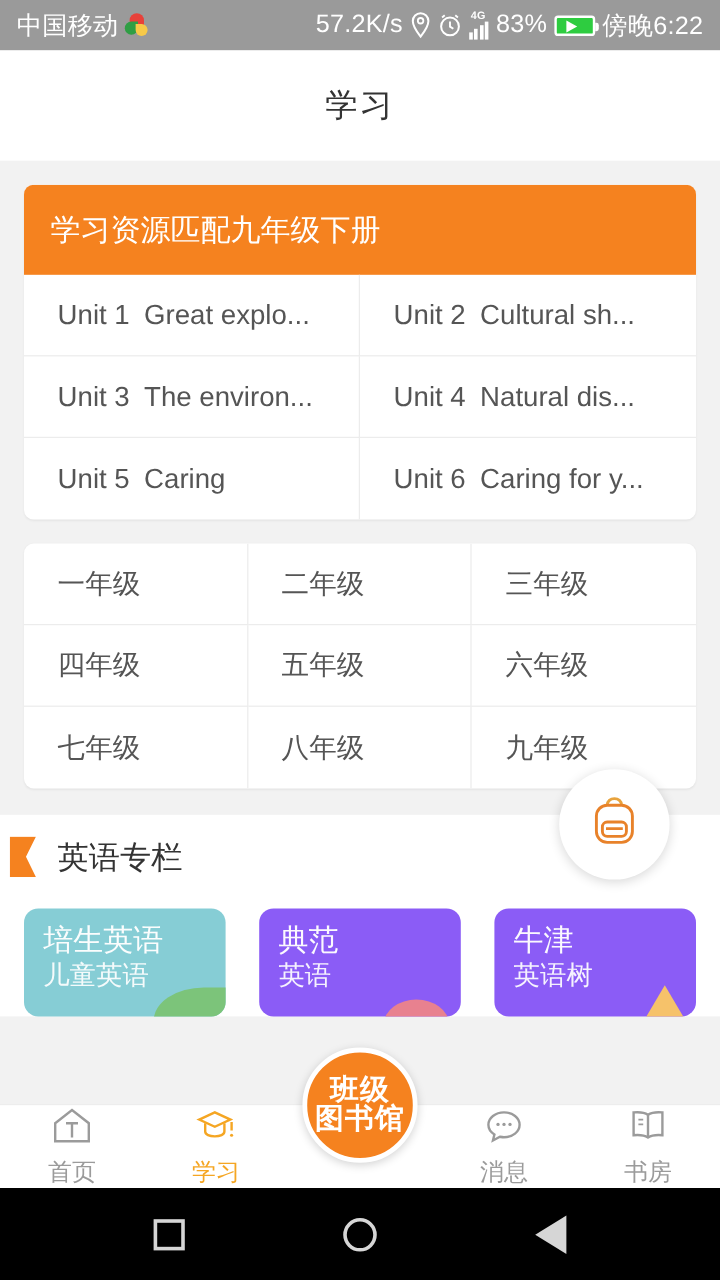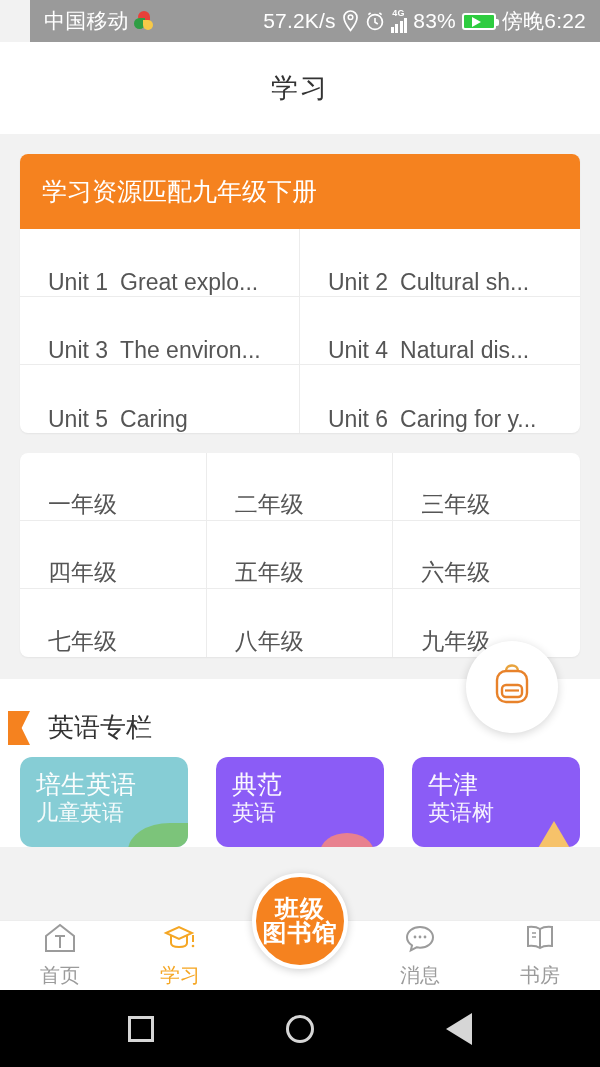--- a/index.html
+++ b/index.html
@@ -7,21 +7,21 @@
     width:600px; height:1067px;
     font-family:"Liberation Sans","DejaVu Sans",sans-serif;
     background:#ffffff; overflow:hidden;
   }
   .phone { position:relative; width:600px; height:1067px; background:#f2f2f2; }
 
   
   .statusbar {
     height:42px; background:#9a9a9a; color:#ffffff;
     display:flex; align-items:center; padding:0 14px;
-    font-size:21px; letter-spacing:.2px;margin-left:30px;
+    font-size:21px; letter-spacing:.2px;
   }
   .sb-left { display:flex; align-items:center; gap:5px; }
   .sb-carrier { font-size:21px; }
   .sb-logo { width:20px; height:20px; position:relative; display:inline-block; }
   .sb-logo i { position:absolute; display:block; border-radius:50% 0 50% 50%; }
   .sb-logo i:nth-child(1){ width:12px;height:12px;background:#e8413a;left:4px;top:0;border-radius:50% 50% 0 50%; }
   .sb-logo i:nth-child(2){ width:11px;height:11px;background:#2f9e44;left:0;top:7px;border-radius:50% 0 50% 50%; }
   .sb-logo i:nth-child(3){ width:10px;height:10px;background:#f7c948;left:9px;top:9px;border-radius:0 50% 50% 50%; }
   .sb-right { margin-left:auto; display:flex; align-items:center; gap:6px; }
   .sb-speed { font-size:21px; }
@@ -67,37 +67,37 @@
     height:75px; display:flex; align-items:center;
     padding:0 22px; color:#ffffff; font-size:25px;
   }
   .head-orange { background:#f5821f; }
   .head-teal   { background:#86cdd5; }
 
   .grid { display:flex; flex-wrap:wrap; }
   .grid.cols2 .cell { width:50%; }
   .grid.cols3 .cell { width:33.3333%; }
   .cell {
-    height:68px; display:flex; align-items:flex-end;
+    height:68px; display:flex; align-items:center;
     padding:0 0 0 28px; font-size:23px; color:#555555;
     border-right:1px solid #ececec; border-bottom:1px solid #ececec;
     white-space:nowrap; overflow:hidden;
   }
   .grid.cols2 .cell:nth-child(2n) { border-right:none; }
   .grid.cols3 .cell:nth-child(3n) { border-right:none; }
   .grid.cols2 .cell:nth-last-child(-n+2) { border-bottom:none; }
   .grid.cols3 .cell:nth-last-child(-n+3) { border-bottom:none; }
   .cell .u-no { margin-right:12px; }
 
   
   .section {
     margin-top:22px; background:#ffffff; padding:18px 0 0 0;
     position:relative; min-height:160px;
   }
-  .sec-head { display:flex; align-items:flex-end; height:48px; padding-left:8px; }
+  .sec-head { display:flex; align-items:flex-start; height:48px; padding-left:8px; }
   .sec-mark {
     width:22px; height:34px; background:#f5821f; margin-right:18px;
     clip-path:polygon(0 0, 100% 0, 62% 50%, 100% 100%, 0 100%);
   }
   .sec-title { font-size:26px; color:#333333; }
 
   .tiles { display:flex; gap:28px; padding:12px 20px 0 20px; }
   .tile {
     flex:1; height:90px; border-radius:12px; position:relative;
     overflow:hidden; padding:12px 0 0 16px; color:#ffffff;

